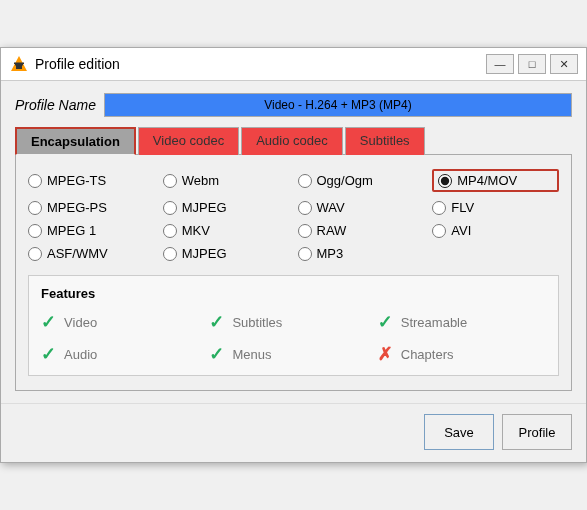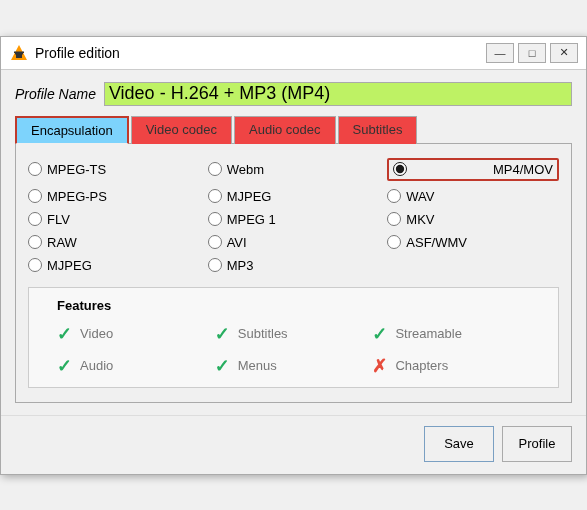--- a/index.html
+++ b/index.html
@@ -66,61 +66,62 @@
     .profile-name-label {
       font-size: 14px;
       white-space: nowrap;
       color: #000;
       font-style: italic;
     }
     .profile-name-input {
       flex: 1;
       height: 24px;
       border: 1px solid #aaa;
-      background: #bef264;
+      background: #3b82f6;
       padding: 2px 4px;
-      font-size: 18px;
+      font-size: 12px;
       outline: none;
+      text-align: center;
     }
 
     .tabs {
       display: flex;
       gap: 0;
       margin-bottom: 0;
     }
     .tab {
       padding: 5px 14px;
       border: 1px solid #aaa;
       background: #ef4444;
       cursor: pointer;
       font-size: 13px;
       color: #333;
       margin-right: 2px;
       border-bottom: none;
       position: relative;
     }
     .tab.active {
-      background: #7dd3fc;
+      background: #a3a3a3;
       border: 2px solid #c0392b;
       border-bottom: 1px solid #f0f0f0;
-      font-weight: 400;
+      font-weight: 700;
       color: #000;
       z-index: 2;
     }
 
     .tab-panel {
       border: 1px solid #aaa;
       background: #f0f0f0;
       padding: 14px 12px;
       margin-top: -1px;
     }
 
     .radio-grid {
       display: grid;
-      grid-template-columns: repeat(3, 1fr);
+      grid-template-columns: repeat(4, 1fr);
       row-gap: 10px;
       column-gap: 4px;
       margin-bottom: 14px;
       gap: 8px;
     }
     .radio-item {
       display: flex;
       align-items: center;
       gap: 5px;
       font-size: 13px;
@@ -129,30 +130,29 @@
     .radio-item input[type="radio"] {
       cursor: pointer;
       accent-color: #333;
       width: 14px;
       height: 14px;
     }
     .radio-item.selected-radio {
       border: 2px solid #c0392b;
       padding: 2px 4px;
       border-radius: 2px;
-      justify-content: space-between;
     }
     .radio-item.selected-radio input[type="radio"] {
       accent-color: #1a1a1a;
     }
 
     .features-box {
       border: 1px solid #ccc;
       background: #f8f8f8;
-      padding: 10px 28px;
+      padding: 10px 12px;
     }
     .features-title {
       font-size: 13px;
       font-weight: 600;
       margin-bottom: 10px;
       color: #000;
     }
     .features-grid {
       display: grid;
       grid-template-columns: repeat(3, 1fr);
@@ -245,20 +245,24 @@
       <div class="radio-grid">
 
         <label class="radio-item">
           <input type="radio" name="encap" style="">
           <span>MPEG-TS</span>
         </label>
         <label class="radio-item">
           <input type="radio" name="encap" style="">
           <span>Webm</span>
         </label>
+        <label class="radio-item">
+          <input type="radio" name="encap" style="">
+          <span>Ogg/Ogm</span>
+        </label>
         <label class="radio-item selected-radio">
           <input type="radio" name="encap" checked="" style="">
           <span>MP4/MOV</span>
         </label>
 
         <label class="radio-item">
           <input type="radio" name="encap" style="">
           <span>MPEG-PS</span>
         </label>
         <label class="radio-item">

